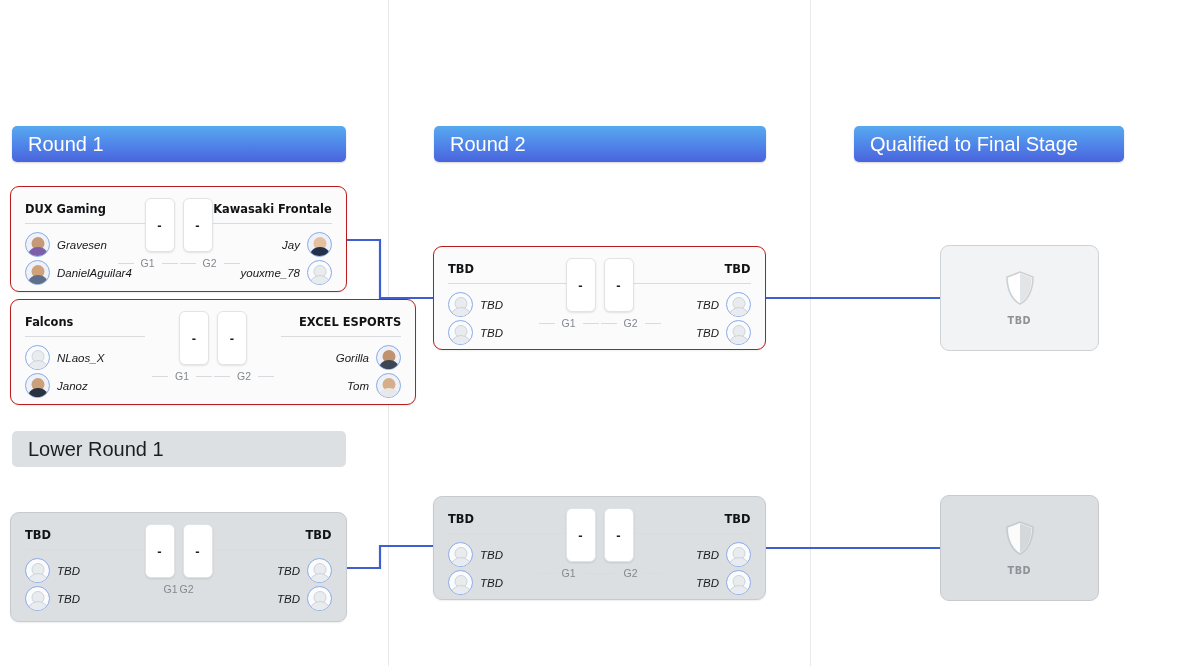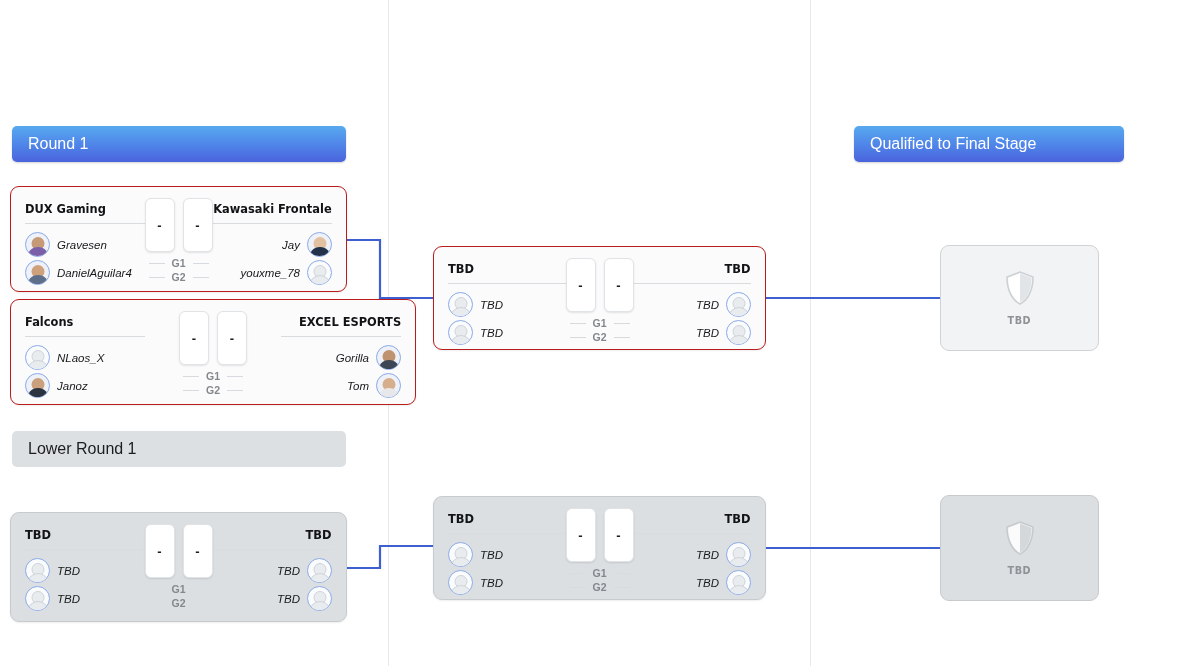--- a/index.html
+++ b/index.html
@@ -35,21 +35,21 @@
     color: #111315;
     font-family: "DejaVu Sans", sans-serif;
     transform: scaleX(1.12); transform-origin: left center;
   }
 
   
   .round-pill {
     position: absolute; height: 36px; border-radius: 5px;
     display: flex; align-items: center;
     padding-left: 16px;
-    font-size: 16px; color: #ffffff;
+    font-size: 20px; color: #ffffff;
     background: linear-gradient(180deg, #57a9ef 0%, #4f83e8 55%, #4a63dc 100%);
     box-shadow: 0 1px 2px rgba(0,0,0,0.18);
     z-index: 3;
   }
   .round-pill.r1  { left: 12px;  top: 126px; width: 334px; }
   .round-pill.r2  { left: 434px; top: 126px; width: 332px; }
   .round-pill.qf  { left: 854px; top: 126px; width: 270px; }
 
   .round-pill.lower {
     background: #dde0e2;
@@ -143,23 +143,22 @@
     background: #ffffff; border: 1px solid #e1e4e7;
     box-shadow: 0 1px 2px rgba(0,0,0,0.10);
     display: flex; align-items: center; justify-content: center;
     font-size: 13px; font-weight: 700; color: #1b1d1f;
   }
 
   
   .games {
     position: absolute; left: 50%; top: 70px;
     transform: translateX(-50%);
-    display: flex; flex-direction: column; gap: 2px;
+    display: flex; flex-direction: row; gap: 2px;
     align-items: flex-start;
-    font-weight: bold;
   }
   .game-row { display: flex; align-items: center; gap: 7px; }
   .game-row .dash { width: 16px; height: 1px; background: #d7dade; }
   .game-row .lbl { font-size: 10.5px; color: #83888d; }
 
   
   .qualified {
     position: absolute; width: 159px; height: 106px;
     border-radius: 9px;
     background: #f2f3f4;
@@ -195,20 +194,23 @@
 
     <path d="M347 568 L380 568 L380 546 L433 546" fill="none" stroke="#3e5fd0" stroke-width="2.2"></path>
 
     <path d="M766 548 L940 548" fill="none" stroke="#3e5fd0" stroke-width="2.2"></path>
   </svg>
 
 
   <div class="round-pill r1">
     <span>Round 1</span>
   </div>
+  <div class="round-pill r2">
+    <span>Round 2</span>
+  </div>
   <div class="round-pill qf">
     <span>Qualified to Final Stage</span>
   </div>
   <div class="round-pill lower lr1">
     <span>Lower Round 1</span>
   </div>
 
   <div class="match m1">
     <div class="m-inner">
       <div class="team-name left">DUX Gaming</div>

